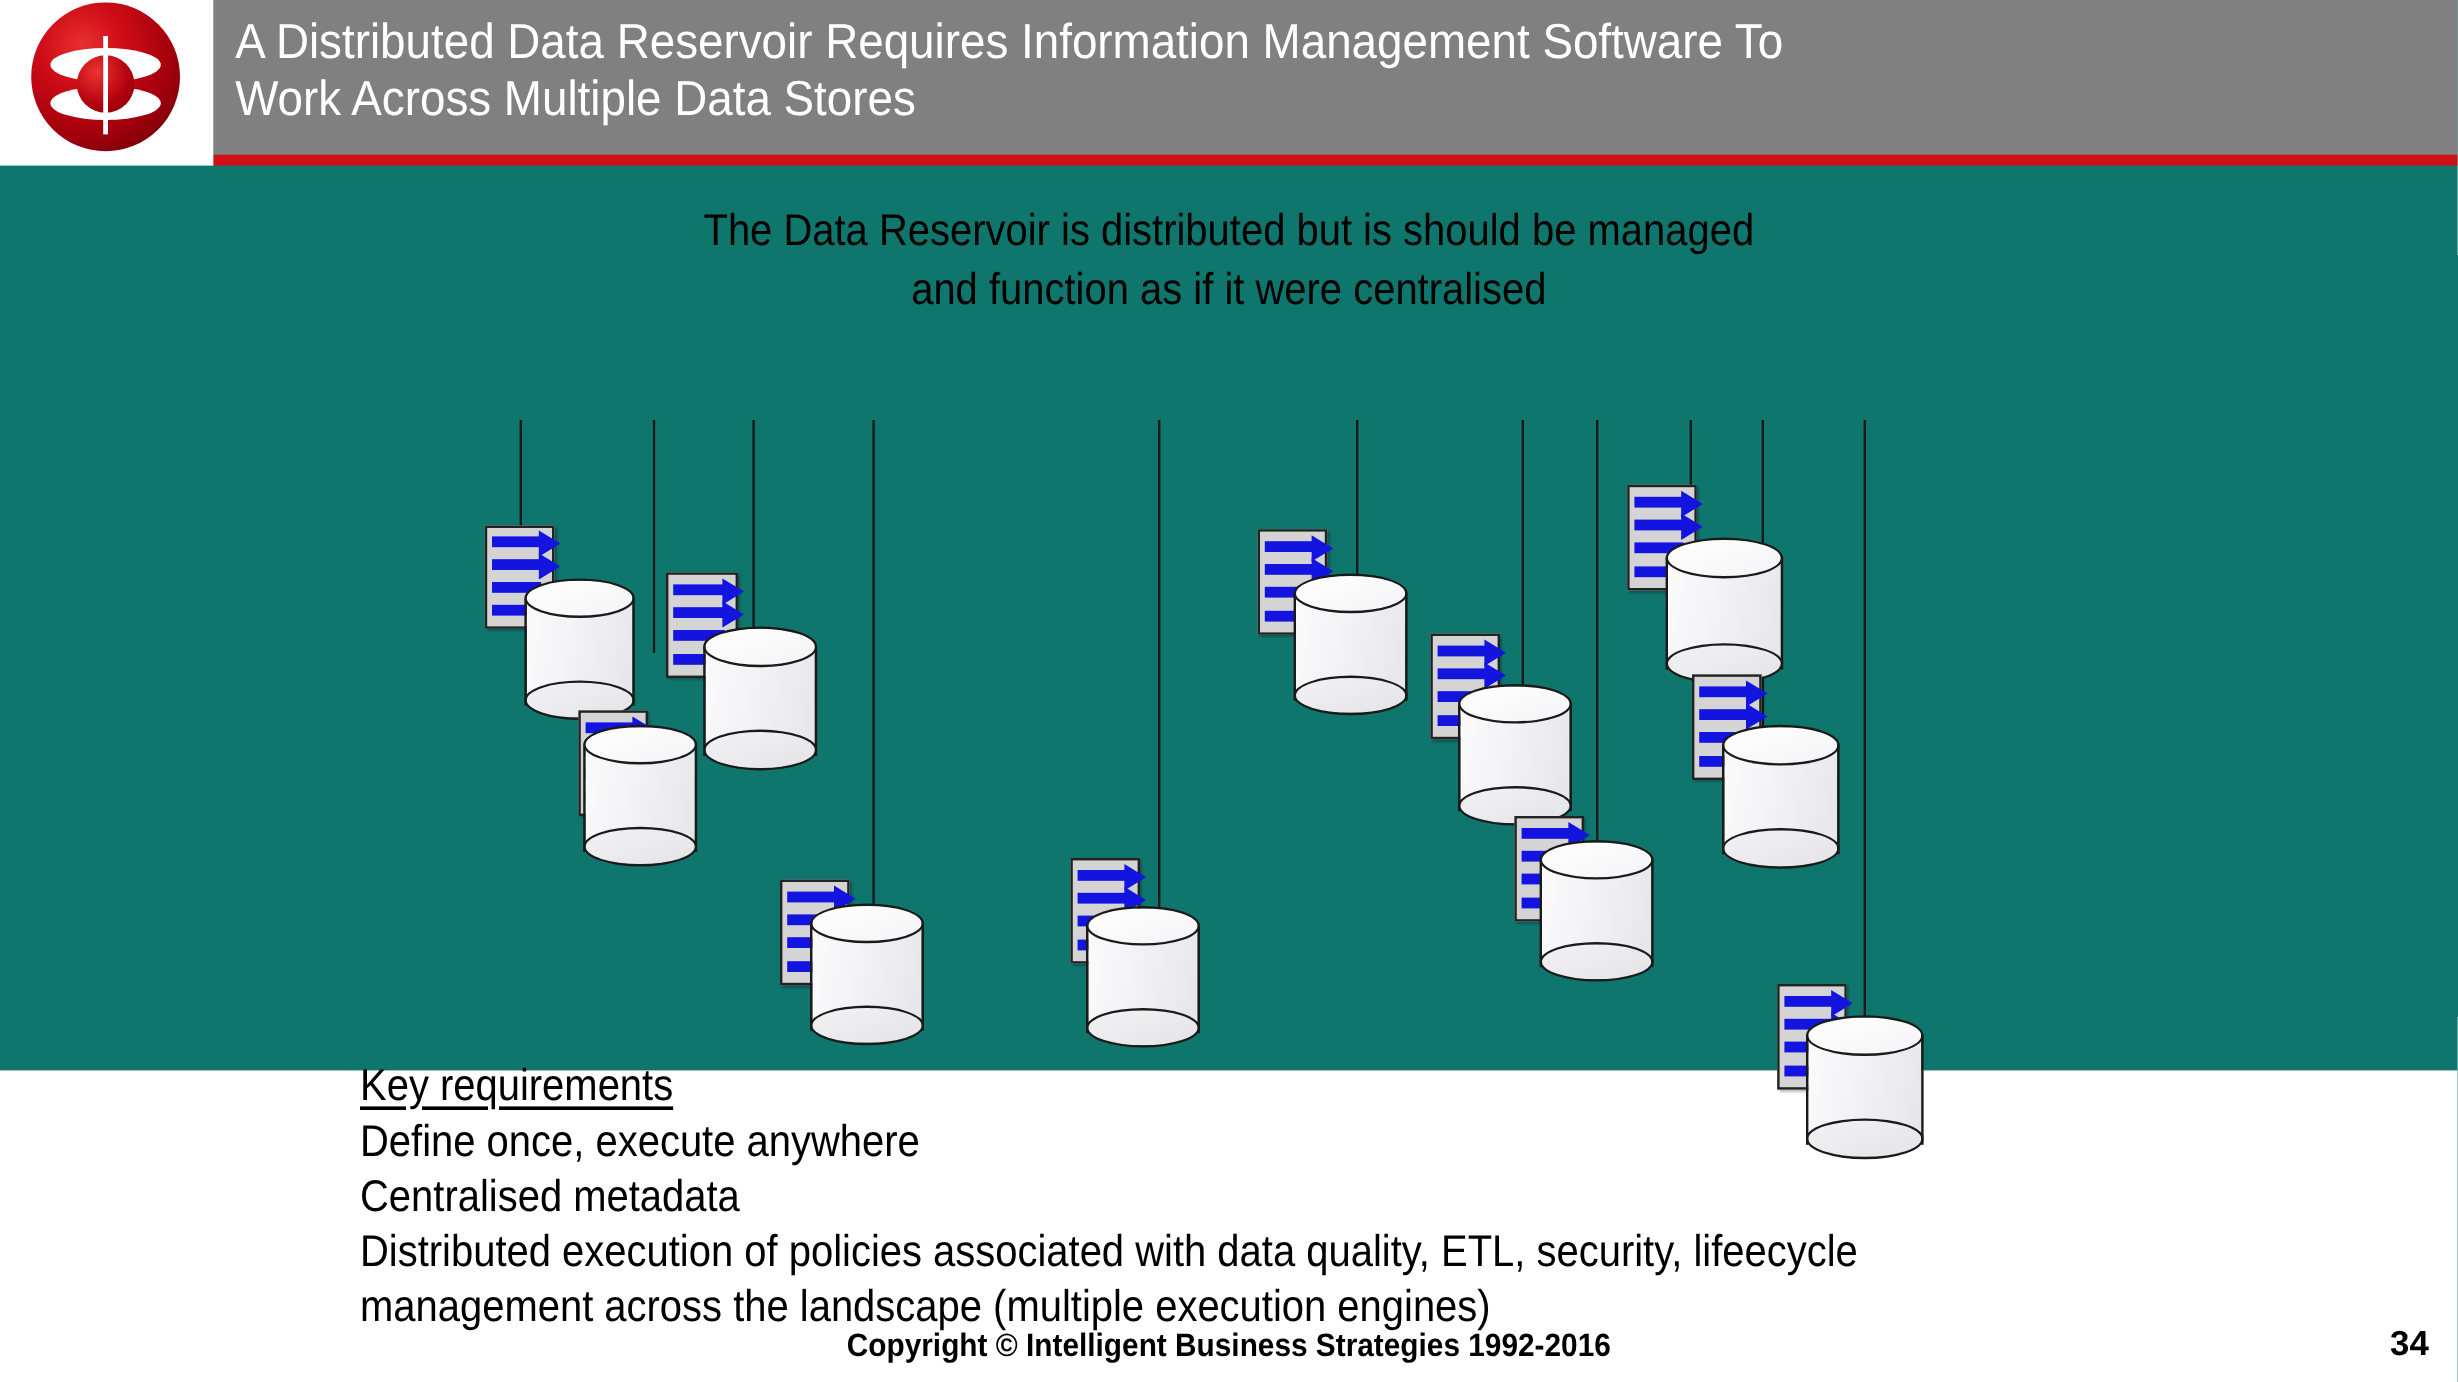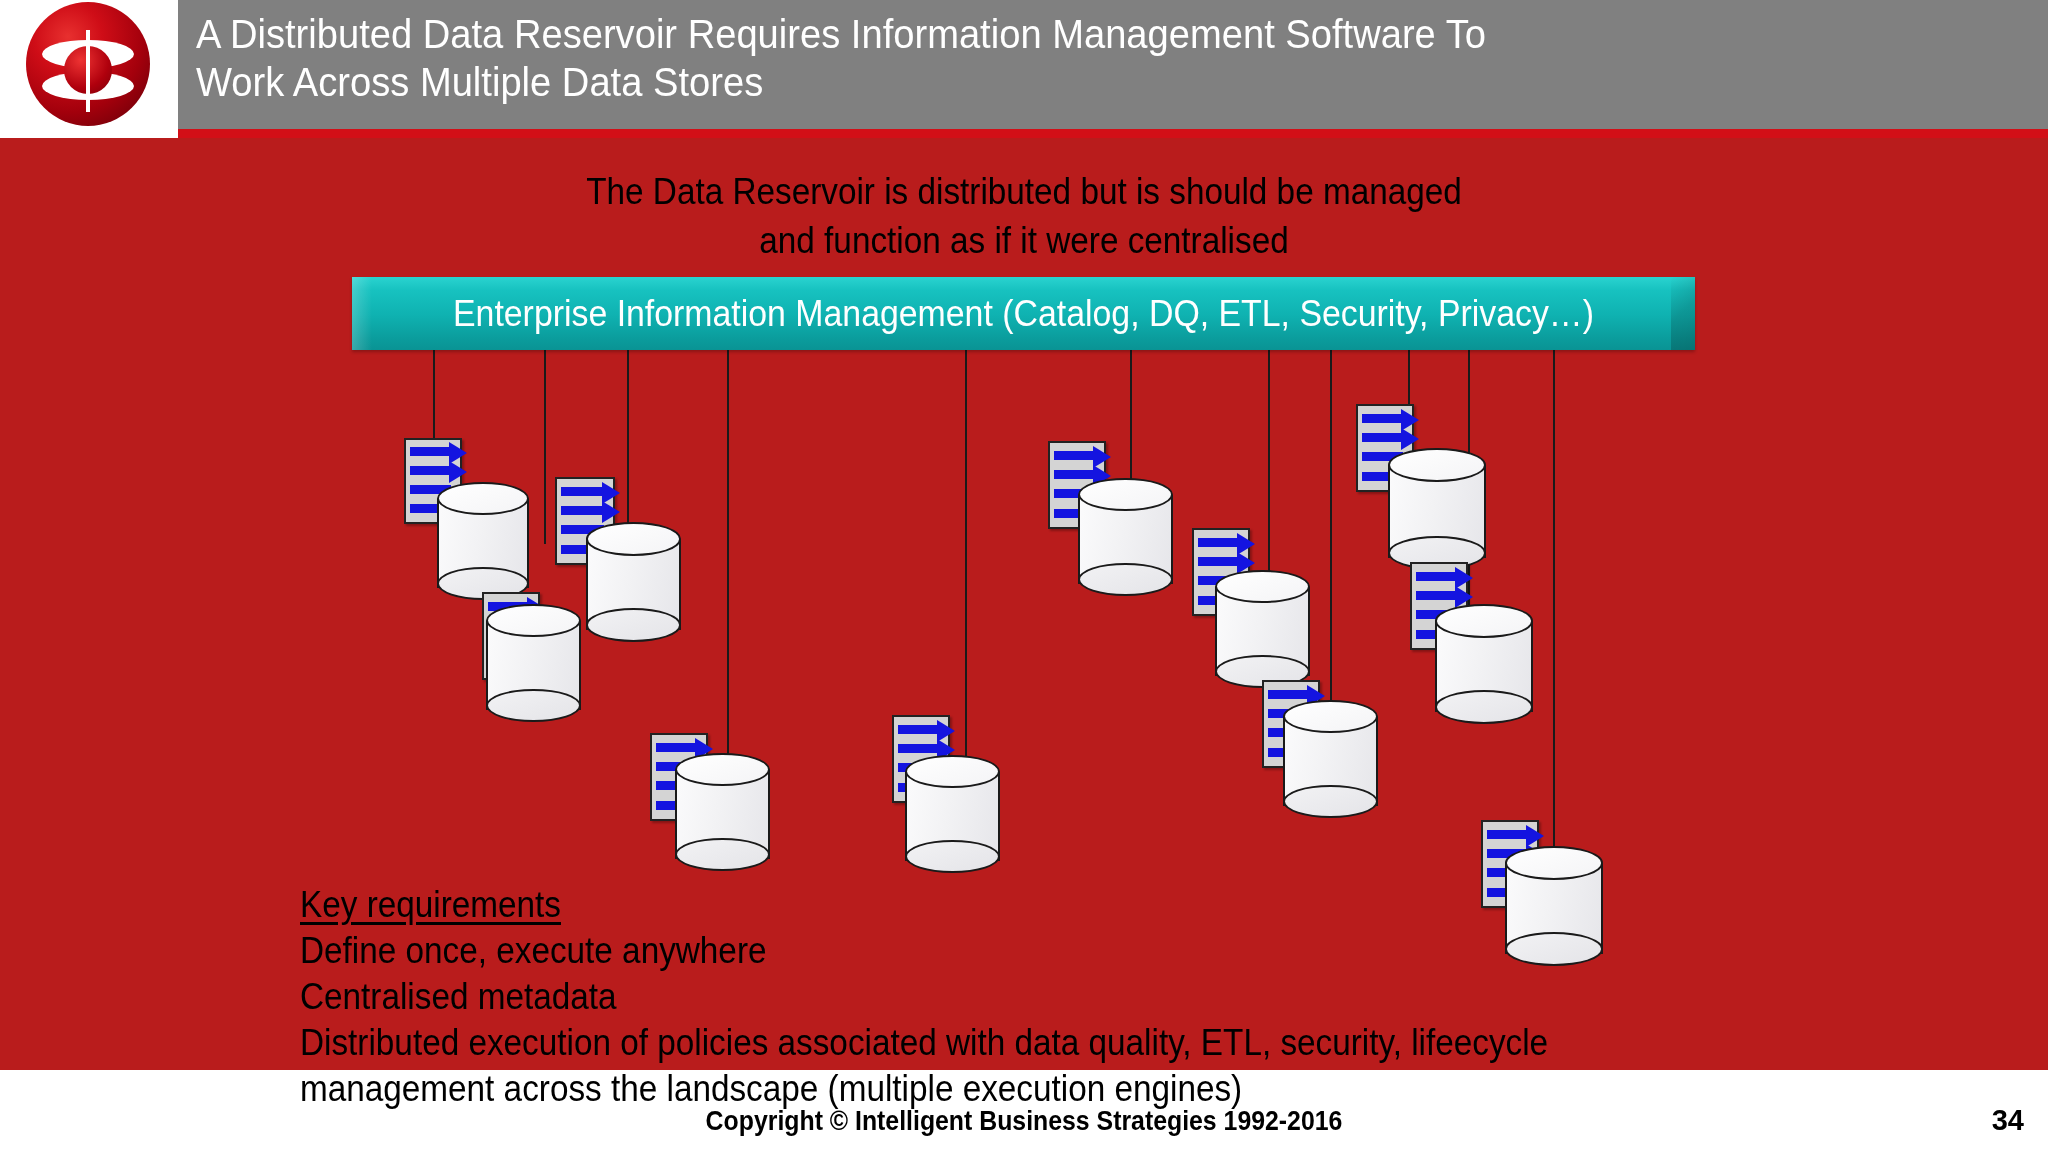--- a/index.html
+++ b/index.html
@@ -2,21 +2,21 @@
 <html><head>
 <meta charset="utf-8">
 <style>
   html,body{margin:0;padding:0;}
   body{
     width:2048px;height:1152px;
     background:#ffffff;
     font-family:"Liberation Sans", sans-serif;
     overflow:hidden;position:relative;
   }
-  #slide{position:absolute;left:0;top:0;width:2048px;height:1070px;background:#b91c1c;}
+  #slide{position:absolute;left:0;top:0;width:2048px;height:892px;background:#0f766e;}
 
   
   .header-bar{
     position:absolute;left:178px;top:0;width:1870px;height:129px;
     background:#808080;
   }
   .header-rule{
     position:absolute;left:178px;top:129px;width:1870px;height:9px;
     background:#d30f17;
   }
@@ -190,25 +190,20 @@
       <div class="conn" style="left: 727px; top: 350px; height: 424.24px; background: rgb(26, 26, 26);"></div>
       <div class="conn" style="left: 965px; top: 350px; height: 426.24px; background: rgb(26, 26, 26);"></div>
       <div class="conn" style="left: 1130px; top: 350px; height: 149.24px; background: rgb(26, 26, 26);"></div>
       <div class="conn" style="left: 1268px; top: 350px; height: 241.24px; background: rgb(26, 26, 26);"></div>
       <div class="conn" style="left: 1330px; top: 350px; height: 371.24px; background: rgb(26, 26, 26);"></div>
       <div class="conn" style="left: 1408px; top: 350px; height: 119.96px; background: rgb(26, 26, 26);"></div>
       <div class="conn" style="left: 1468px; top: 350px; height: 275.6px; background: rgb(26, 26, 26);"></div>
       <div class="conn" style="left: 1553px; top: 350px; height: 517.6px; background: rgb(26, 26, 26);"></div>
     </div>
 
-  <div class="eim-banner">
-    <div class="eim-bevel-tl"></div>
-    <div class="eim-bevel-r"></div>
-    <div class="eim-text">Enterprise Information Management (Catalog, DQ, ETL, Security, Privacy…)</div>
-  </div>
 
   <div class="diagram" id="node-layer">
       <div class="node" style="left: 0px; top: 0px; width: 2048px; height: 1152px; position: absolute; pointer-events: none;">
         <div class="arrowbox" style="left: 404px; top: 438px; width: 58px; height: 86px; background: rgb(212, 212, 212);">
           <div class="bar b1" style="background: rgb(20, 20, 224);"></div>
           <div class="bar b2" style="background: rgb(20, 20, 224);"></div>
           <div class="bar b3" style="background: rgb(20, 20, 224);"></div>
           <div class="bar b4" style="background: rgb(20, 20, 224);"></div>
           <div class="head" style="border-left-color: rgb(20, 20, 224); top: calc(9% - 5px); left: 80%;"></div>
           <div class="head" style="border-left-color: rgb(20, 20, 224); top: calc(32% - 5px); left: 80%;"></div>

